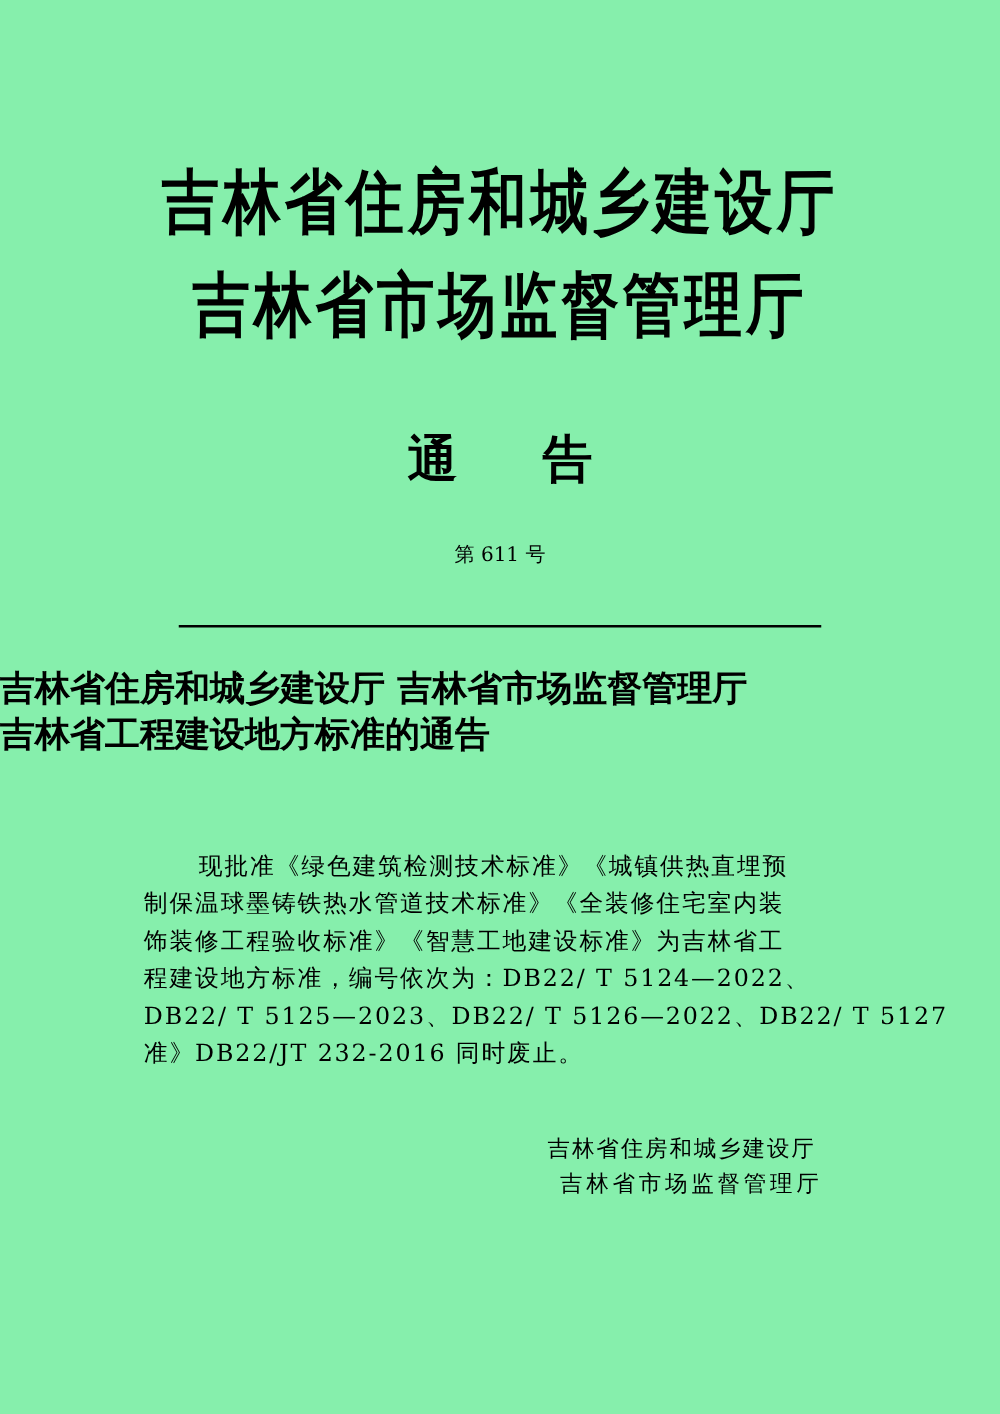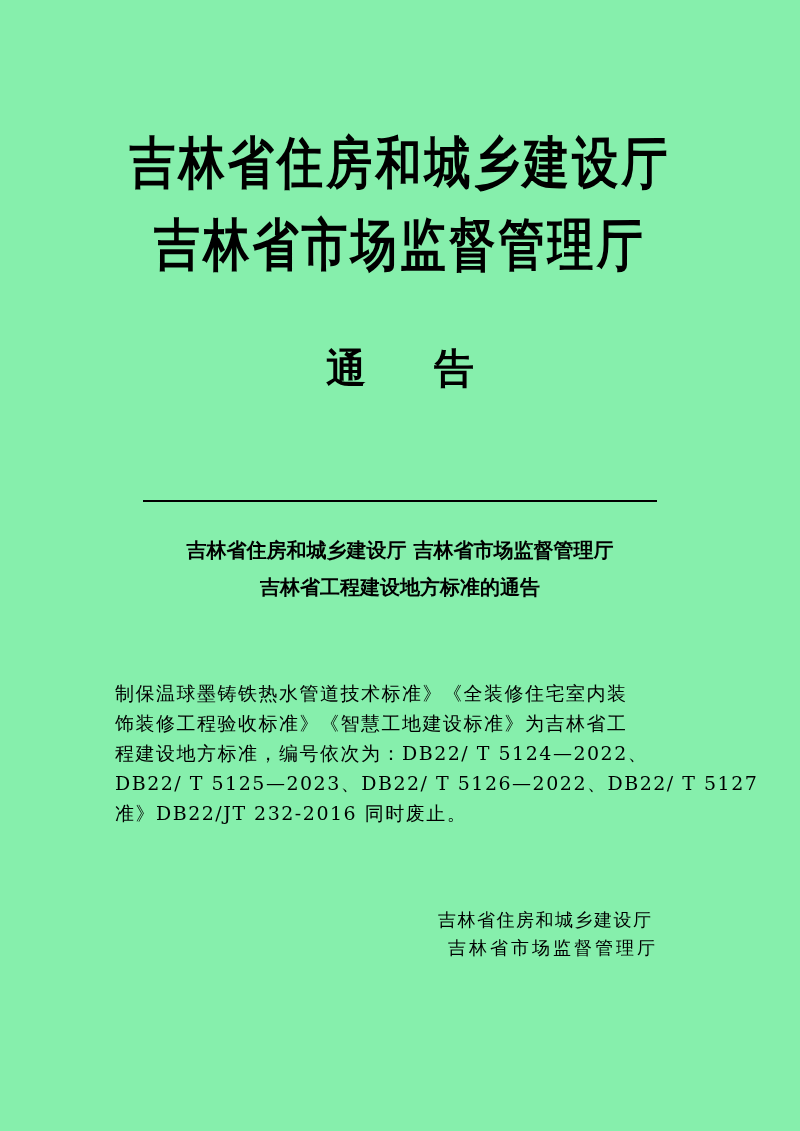--- a/index.html
+++ b/index.html
@@ -69,24 +69,23 @@
       width: 514px;
       height: 2px;
       background: #000000;
     }
 
     .doc-title {
       position: absolute;
       left: 0;
       width: 800px;
       top: 532px;
-      text-align: center;
       font-family: "DejaVu Serif", serif;
       font-weight: bold;
-      font-size: 20px;
+      font-size: 28px;
       line-height: 37px;
     }
     .doc-title div { white-space: nowrap; }
 
     .body-text {
       position: absolute;
       left: 115px;
       top: 678px;
       width: 572px;
       font-size: 19px;
@@ -116,29 +115,31 @@
 
 <div class="page">
 
   <div class="issuer line1">吉林省住房和城乡建设厅</div>
   <div class="issuer line2">吉林省市场监督管理厅</div>
 
   <div class="notice-title">
     <span>通</span><span class="gap"></span><span>告</span>
   </div>
 
+  <div class="notice-no">第 611 号</div>
 
   <div class="rule"></div>
 
   <div class="doc-title">
     <div>吉林省住房和城乡建设厅 吉林省市场监督管理厅</div>
     <div>吉林省工程建设地方标准的通告</div>
   </div>
 
   <div class="body-text">
+    <span class="line indent">现批准《绿色建筑检测技术标准》《城镇供热直埋预</span>
     <span class="line">制保温球墨铸铁热水管道技术标准》《全装修住宅室内装</span>
     <span class="line">饰装修工程验收标准》《智慧工地建设标准》为吉林省工</span>
     <span class="line">程建设地方标准，编号依次为：DB22/ T 5124—2022、</span>
     <span class="line">DB22/ T 5125—2023、DB22/ T 5126—2022、DB22/ T 5127</span>
     <span class="line">准》DB22/JT 232-2016 同时废止。</span>
   </div>
 
   <div class="signature">
     <div class="sig1">吉林省住房和城乡建设厅</div>
     <div class="sig2">吉林省市场监督管理厅</div>

